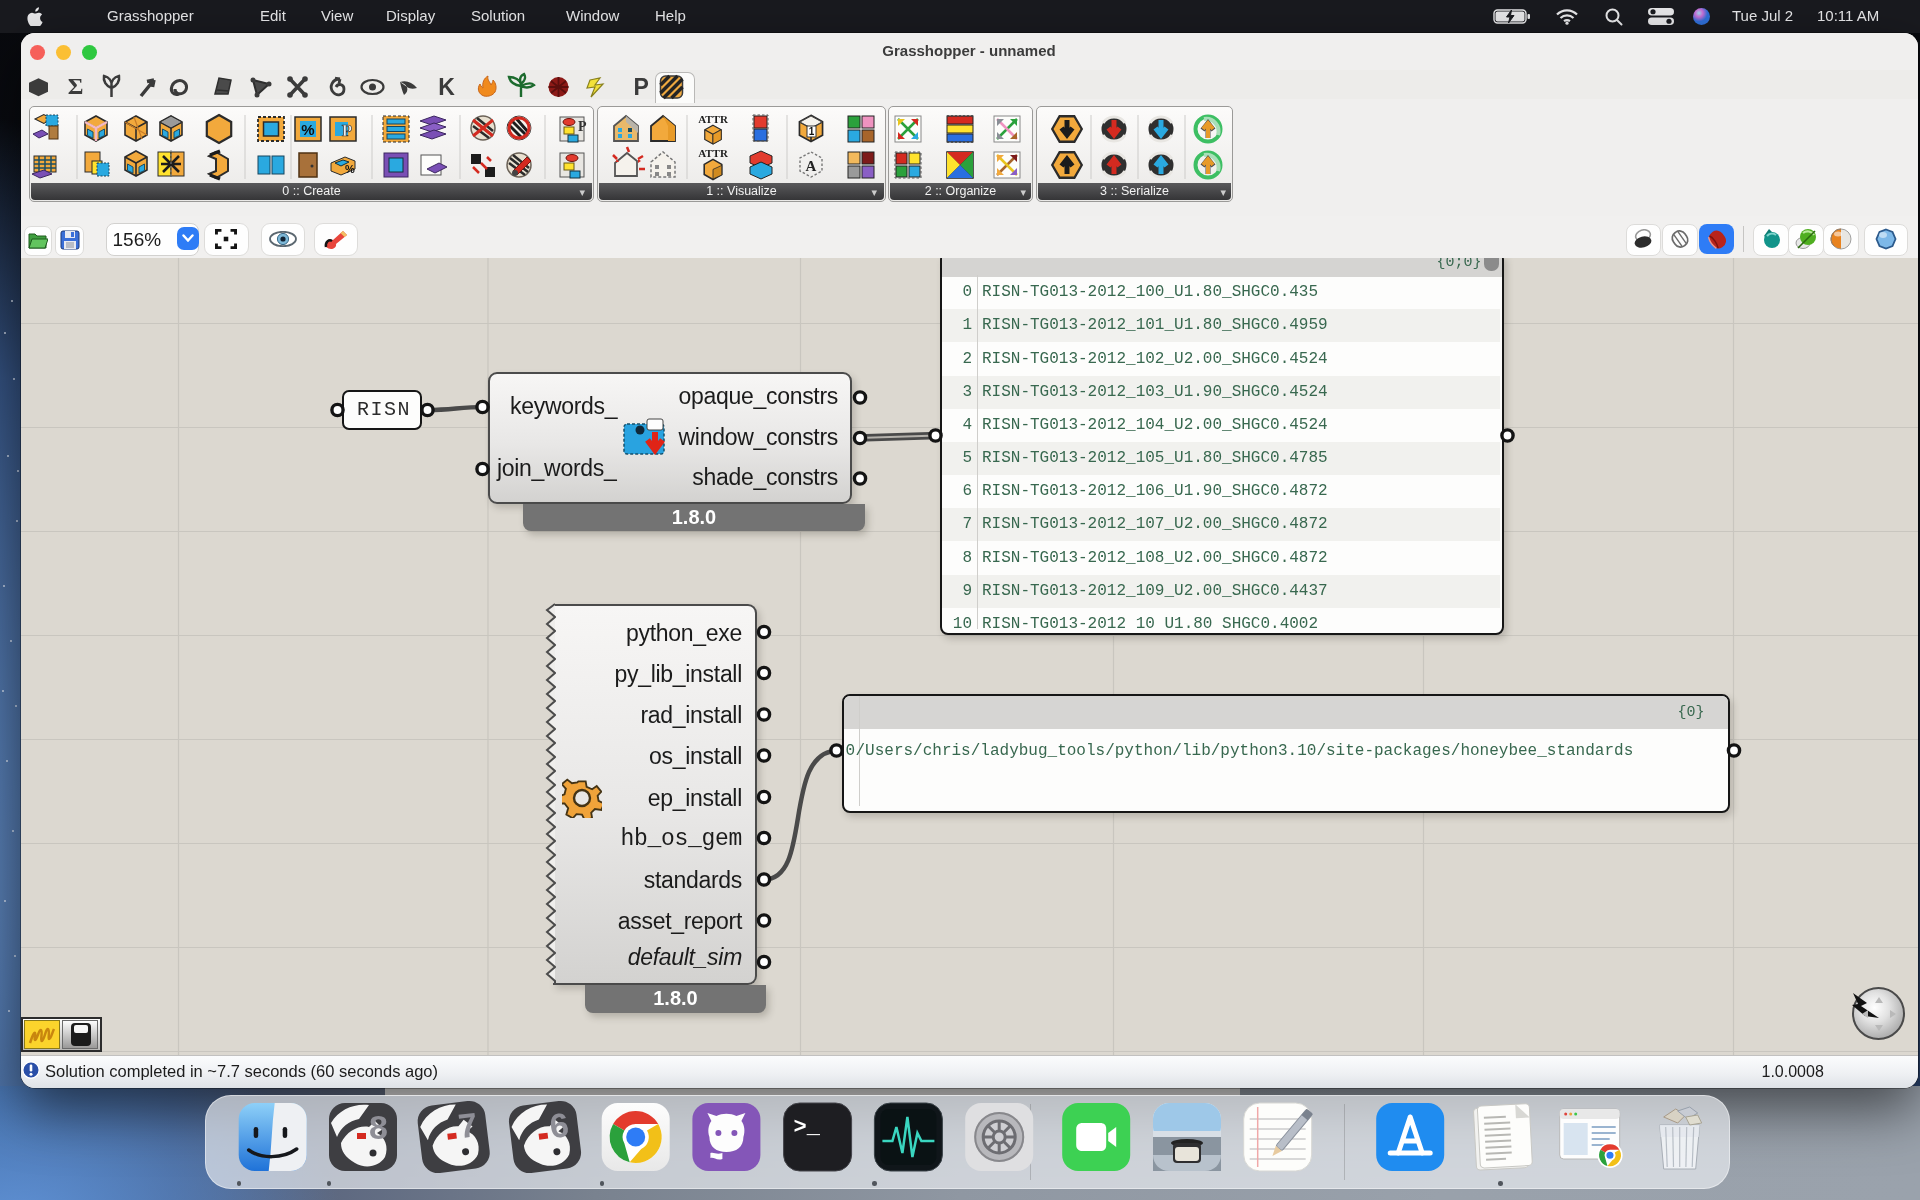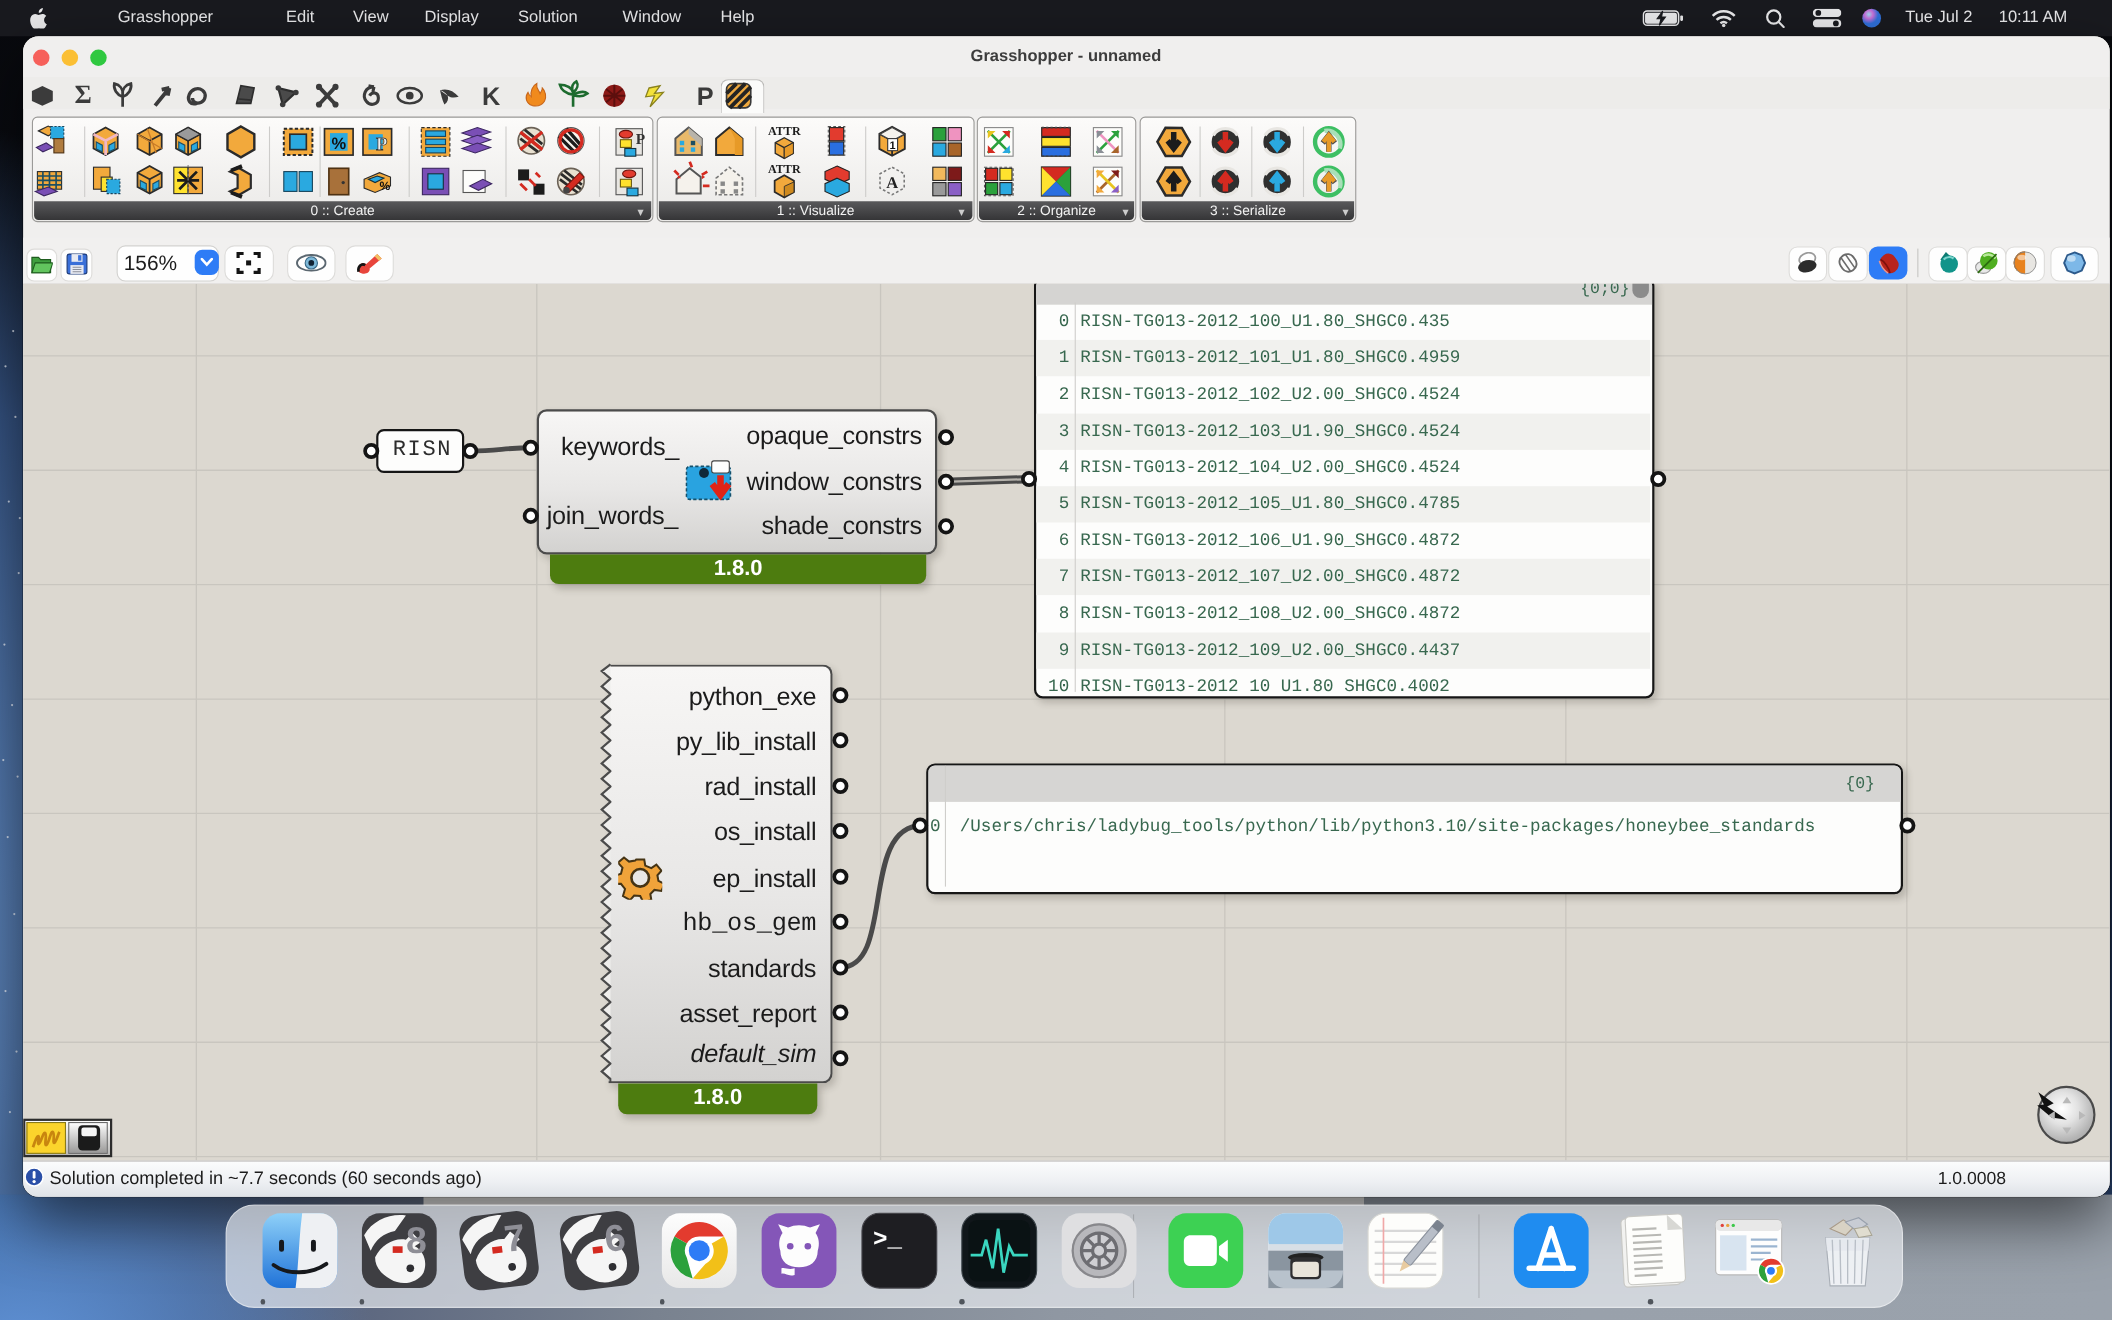--- a/index.html
+++ b/index.html
@@ -38,22 +38,22 @@
   #canvas{position:absolute;left:0;top:225px;width:1897px;height:797px;background:#dcd8d0;overflow:hidden;}
   
   #statusbar{position:absolute;left:0;top:1022px;width:1897px;height:33px;
     background:linear-gradient(180deg,#fbfcfd 0%,#eef0f3 55%,#dde1e6 100%);
     border-top:1px solid #c2c1c0;}
   .gpanel{position:absolute;background:#fdfdfc;border:2.5px solid #161616;border-radius:8px;overflow:hidden;box-shadow:3px 4px 7px rgba(60,55,45,0.22);}
   .mono{font-family:"Liberation Mono",monospace;}
   .green{color:#38684f;}
   .comp{position:absolute;background:linear-gradient(180deg,#f7f6f5 0%,#e8e7e6 55%,#d3d2d0 100%);
     border:2px solid #4b4b4b;border-radius:9px;box-shadow:3px 4px 7px rgba(60,55,45,0.22);}
-  .vbar{position:absolute;background:#4d7c0f;box-shadow:3px 4px 7px rgba(60,55,45,0.25);border-radius:0 0 8px 8px;color:#fff;
-    font-weight:bold;font-size:20px;text-align:center;}
+  .vbar{position:absolute;background:#737373;box-shadow:3px 4px 7px rgba(60,55,45,0.25);border-radius:0 0 8px 8px;color:#fff;
+    font-weight:bold;font-size:20px;text-align:center;margin-left:23px;}
   .ctext{position:absolute;font-size:23px;color:#1b1b1b;white-space:nowrap;letter-spacing:-0.3px;}
   .row{position:absolute;white-space:nowrap;font-size:16px;}
 </style>
 </head>
 <body>
 <div id="desktop"></div>
 <div class="star" style="left:4px;top:332px;"></div>
 <div class="star" style="left:13px;top:378px;"></div>
 <div class="star" style="left:7px;top:455px;"></div>
 <div class="star" style="left:16px;top:520px;"></div>
@@ -692,21 +692,21 @@
       <path d="M-4 -18 L4 -18 L5 -12 L11 -9.5 L16 -13 L21 -7 L17 -2.5 L18 3 L24 6 L21 13 L14 12 L10 16 L11 22 L3 24 L0 18 L-6 17.5 L-10 22 L-17 18 L-15 11 L-19 6 L-25 6 L-25 -2 L-19 -4 L-17.5 -10 L-22 -15 L-16 -20 L-11 -16 L-5 -17 Z" transform="scale(0.92)"></path>
     </g>
     <circle r="8" fill="#e8e7e5" stroke="#453415" stroke-width="2.4"></circle>
   </g>
 </svg>
 <div class="gpanel" style="left:821px;top:436px;width:884px;height:115px;border-radius:8px;">
   <div class="abs" style="left:0;top:0;width:884px;height:32.5px;background:#d6d5d3;"></div>
   <div class="abs mono green" style="right:23px;top:8px;font-size:15px;">{0}</div>
   <div class="abs" style="left:15px;top:0px;width:1px;height:110px;background:#cfcecb;"></div>
   <div class="abs mono green" style="left:2px;top:45.5px;font-size:16px;">0</div>
-  <div class="abs mono green" style="left:29px;top:45.5px;font-size:16px;white-space:nowrap;">/Users/chris/ladybug_tools/python/lib/python3.10/site-packages/honeybee_standards</div>
+  <div class="abs mono green" style="left:12px;top:45.5px;font-size:16px;white-space:nowrap;">/Users/chris/ladybug_tools/python/lib/python3.10/site-packages/honeybee_standards</div>
 </div>
 <svg class="abs" style="left:0;top:0" width="1897" height="797" viewBox="0 0 1897 797">
   <path d="M406.5 152 C432 152 438 149 463.5 149" fill="none" stroke="#4a4a4a" stroke-width="4.5"></path>
   <path d="M837 180 L916.5 177.5" fill="none" stroke="#4a4a4a" stroke-width="7.5"></path>
   <path d="M837 180 L916.5 177.5" fill="none" stroke="#b5b2ac" stroke-width="2"></path>
   <path d="M743 621.5 C793 621.5 760 492.5 817.5 492.5" fill="none" stroke="#4a4a4a" stroke-width="4.5"></path>
   <g fill="#fff" stroke="#141414" stroke-width="3.4">
     <circle cx="316.5" cy="152" r="5.6"></circle>
           <circle cx="406.5" cy="152" r="5.6"></circle>
     <circle cx="461.5" cy="149" r="5.6"></circle>

